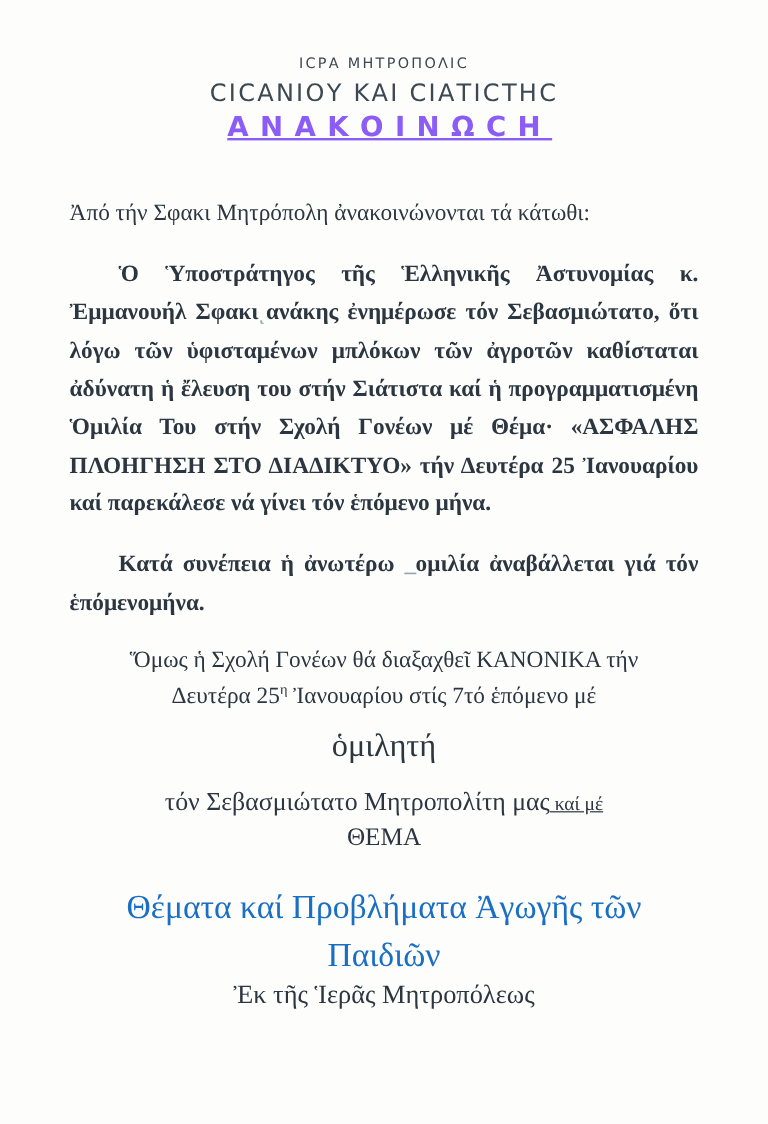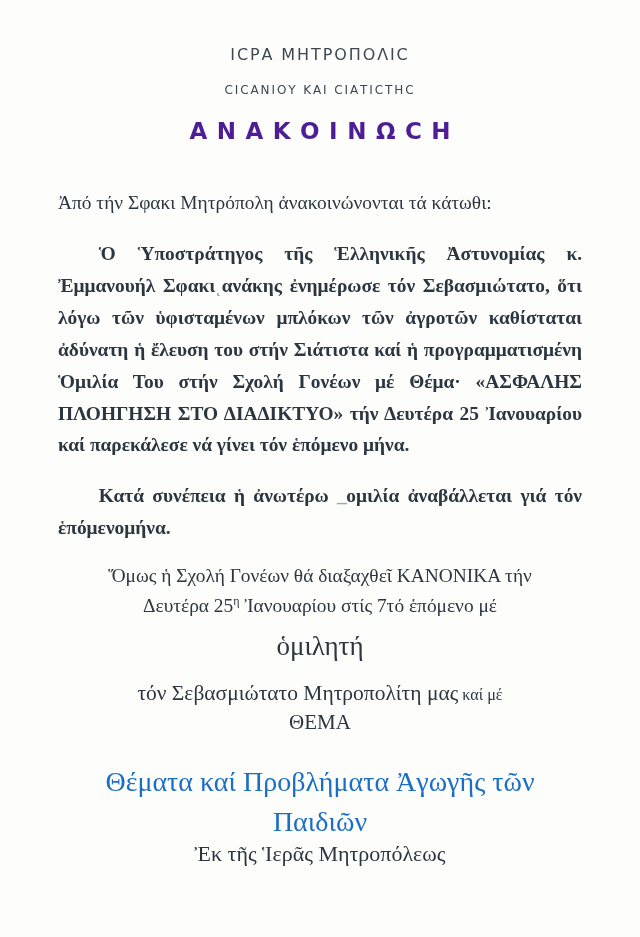--- a/index.html
+++ b/index.html
@@ -28,37 +28,38 @@
   }
 
   .masthead-line {
     font-family: "DejaVu Sans", "Liberation Sans", sans-serif;
     color: #3c4852;
     font-weight: 400;
     line-height: 1.0;
   }
 
   .masthead-1 {
-    font-size: 16px;
-    letter-spacing: 1.9px;
-    margin-bottom: 21px;
-  }
-
-  .masthead-2 {
     font-size: 12px;
     letter-spacing: 1.9px;
-    margin-bottom: 24px;
+    margin-bottom: 8px;
+  }
+
+  .masthead-2 {
+    font-size: 20px;
+    letter-spacing: 1.9px;
+    margin-bottom: 8px;
   }
 
   .masthead-3 {
     font-size: 23px;
     letter-spacing: 9.5px;
     font-weight: 600;
-    color: #4c1d95;
+    color: #8b5cf6;
     text-indent: 9.5px;
+    text-decoration: underline;
   }
 
   
   .body-block {
     margin: 0 58px 0 58px;
     padding-top: 44px;
   }
 
   p {
     margin: 0;
@@ -130,20 +131,21 @@
     margin-top: 12px;
   }
 
   .metropolitan-line {
     font-size: 21.5px;
     line-height: 1.42;
   }
 
   .small-conj {
     font-size: 16.2px;
+    text-decoration: underline;
   }
 
   .theme-word {
     display: block;
     font-size: 21px;
     margin-top: 1px;
   }
 
   
   .topic {

